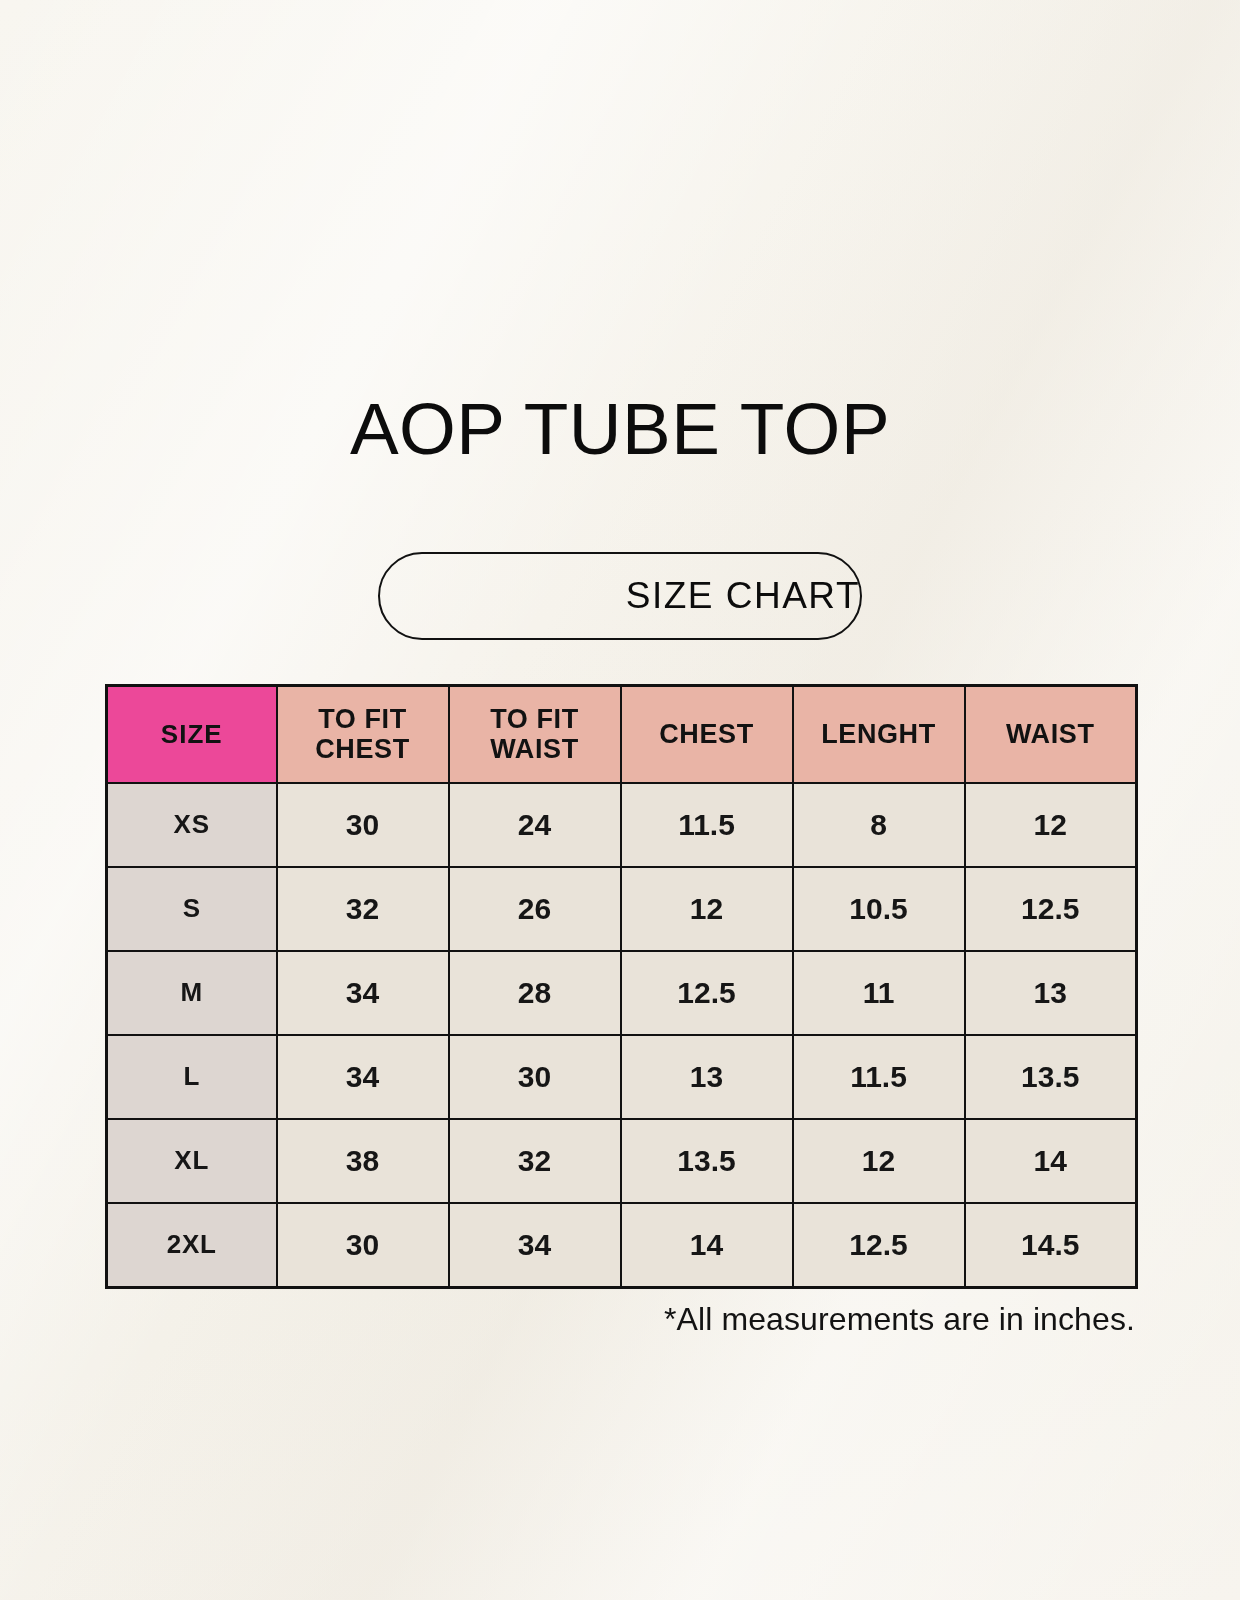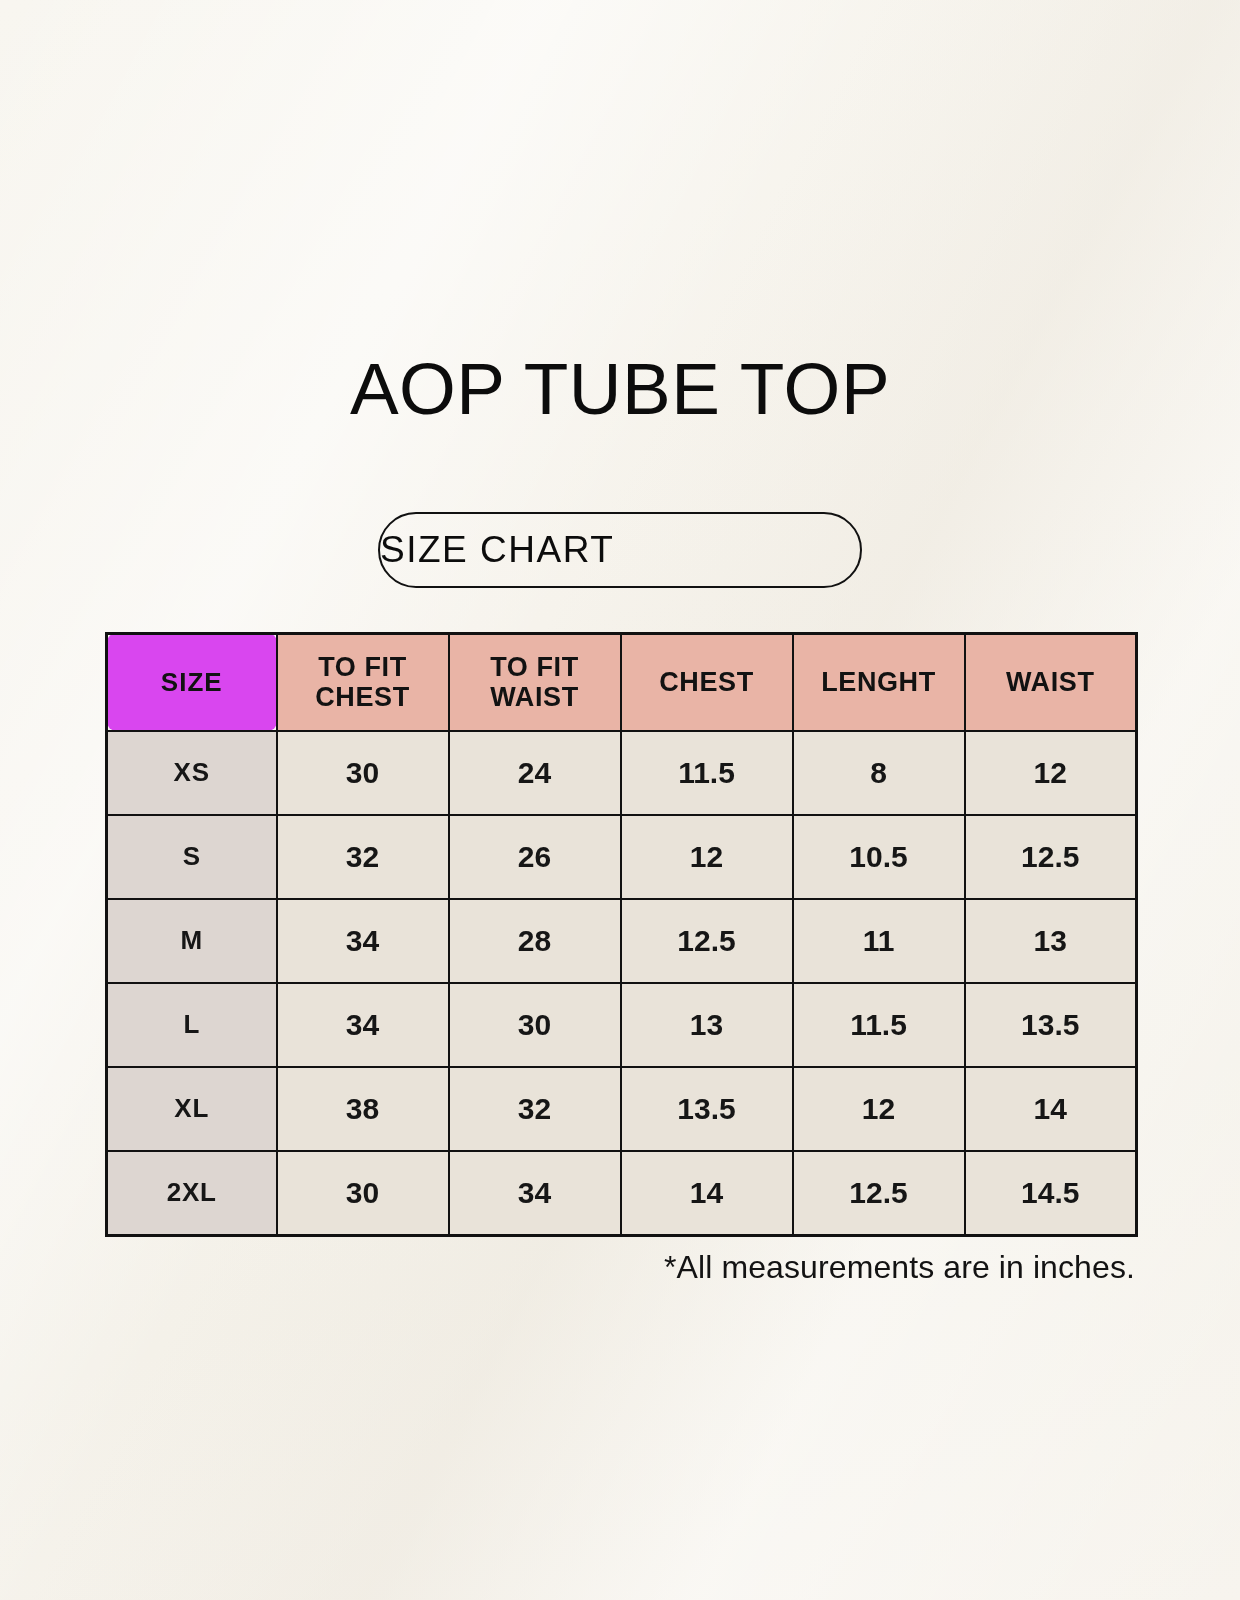--- a/index.html
+++ b/index.html
@@ -31,41 +31,42 @@
       linear-gradient(165deg, #f8f6f0 0%, #f6f3ec 40%, #f4f1e9 72%, #f7f4ee 100%);
     pointer-events: none;
   }
 
   .sheet {
     position: absolute;
     inset: 0;
     display: flex;
     flex-direction: column;
     align-items: center;
+    margin-top: 40px;
   }
 
   .title {
     margin-top: 352px;
     font-size: 73px;
     font-weight: 400;
     letter-spacing: 0.5px;
     color: #0c0c0c;
     line-height: 1;
     white-space: nowrap;
   }
 
   .pill {
     margin-top: 38px;
     width: 484px;
-    height: 76px;
+    height: 88px;
     border: 2.5px solid #111111;
     border-radius: 999px;
     display: flex;
     align-items: center;
-    justify-content: flex-start;
+    justify-content: flex-end;
     box-sizing: border-box;
     background: transparent;
   }
   .pill-label {
     font-size: 37px;
     font-weight: 500;
     letter-spacing: 1.5px;
     color: #0c0c0c;
     line-height: 1;
   }
@@ -95,24 +96,23 @@
   thead th {
     height: 95px;
     font-size: 27px;
     font-weight: 700;
     letter-spacing: 0.6px;
     line-height: 1.12;
     color: #121212;
     background: #e9b4a6;
   }
   thead th.size-head {
-    background: #d946ef;
+    background: #ec4899;
     font-size: 26px;
     letter-spacing: 1px;
-    border-radius: 9px;
   }
 
   tbody td {
     height: 82px;
     font-size: 30px;
     font-weight: 700;
     color: #161616;
     background: #e9e3d9;
   }
   tbody td.size-cell {

